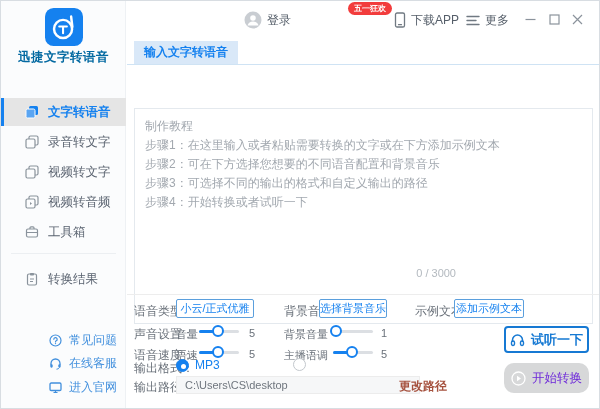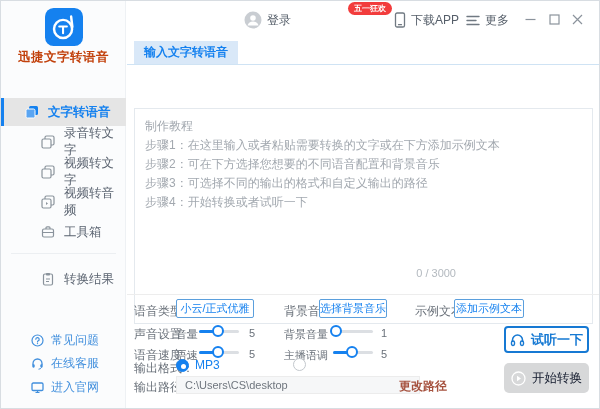--- a/index.html
+++ b/index.html
@@ -3,25 +3,25 @@
 <meta charset="utf-8">
 <style>
   * { margin:0; padding:0; box-sizing:border-box; }
   html,body { width:600px; height:409px; background:#e9edf1; }
   body { font-family:"Liberation Sans","DejaVu Sans",sans-serif; }
   .window { position:relative; width:600px; height:409px; background:#fff; border:1px solid #d8dde2; overflow:hidden; }
 
   
   .sidebar { position:absolute; left:0; top:0; width:125px; height:100%; background:#fbfcfd; border-right:1px solid #eef1f4; }
   .logo { position:absolute; left:44px; top:7px; width:38px; height:38px; }
-  .app-name { position:absolute; left:0; top:48px; width:125px; text-align:center; font-size:12.5px; font-weight:bold; color:#c2410c; letter-spacing:.5px; }
-  .side-item { position:absolute; left:0; width:125px; height:28px; display:flex; align-items:center; gap:9px; padding-left:40px; font-size:12.5px; color:#5a6370; cursor:pointer; }
+  .app-name { position:absolute; left:0; top:48px; width:125px; text-align:center; font-size:12.5px; font-weight:bold; color:#0369a1; letter-spacing:.5px; }
+  .side-item { position:absolute; left:0; width:125px; height:28px; display:flex; align-items:center; gap:9px; padding-left:24px; font-size:12.5px; color:#5a6370; cursor:pointer; }
   .side-item.active { background:#e5e5e5; color:#1581ef; border-left:3px solid #1581ef; padding-left:21px; font-weight:bold; }
   .side-divider { position:absolute; left:10px; top:252px; width:105px; height:1px; background:#eceff2; }
-  .side-link { position:absolute; left:0; width:125px; height:18px; display:flex; align-items:center; gap:7px; padding-left:30px; font-size:12px; color:#418fdd; cursor:pointer; }
+  .side-link { position:absolute; left:0; width:125px; height:18px; display:flex; align-items:center; gap:7px; padding-left:48px; font-size:12px; color:#418fdd; cursor:pointer; }
 
   
   .header { position:absolute; left:125px; top:0; width:475px; height:38px; background:#fff; }
   .hitem { position:absolute; display:flex; align-items:center; gap:5px; font-size:12px; color:#555e69; height:20px; top:9px; cursor:pointer; }
   .badge { position:absolute; left:222px; top:1px; height:13px; padding:0 6px; background:#f23c3c; border-radius:7px; color:#fff; font-size:8px; line-height:13px; font-weight:bold; }
   .winbtn { position:absolute; top:8px; width:20px; height:20px; display:flex; align-items:center; justify-content:center; color:#8b939c; cursor:pointer; }
 
   
   .tab { position:absolute; left:133px; top:40px; width:104px; height:23px; background:#d9e8f8; color:#1581ef; font-size:12px; font-weight:bold; display:flex; align-items:center; justify-content:center; cursor:pointer; }
   .tab-underline { position:absolute; left:126px; top:63px; width:473px; height:1px; background:#cfe3f4; }
@@ -41,21 +41,21 @@
   .radio { position:absolute; display:flex; align-items:center; gap:6px; font-size:12px; cursor:pointer; }
   .rdot { width:13px; height:13px; border-radius:50%; border:1px solid #c3c8cd; background:#fff; position:relative; }
   .radio.sel .rdot { border-color:#1581ef; background:#1581ef; }
   .radio.sel .rdot::after { content:""; position:absolute; left:4px; top:4px; width:5px; height:5px; background:#fff; border-radius:50%; }
   .radio.sel { color:#1581ef; }
   .radio:not(.sel) { color:#697079;flex-direction:column; }
   .path-input { position:absolute; left:175px; top:375px; width:244px; height:18px; background:#f6f7f8; border:1px solid #ececec; font-size:11px; color:#6f767e; line-height:16px; padding:0 8px; white-space:nowrap; overflow:hidden; cursor:text; }
   .change-path { position:absolute; left:398px; top:377px; font-size:12px; font-weight:bold; color:#a6523f; cursor:pointer; }
 
   .preview-btn { position:absolute; left:503px; top:325px; width:85px; height:27px; background:#fff; border:2px solid #1679d3; border-radius:4px; color:#1679d3; font-size:13px; font-weight:bold; display:flex; align-items:center; justify-content:center; gap:6px; cursor:pointer; }
-  .convert-btn { position:absolute; left:503px; top:362px; width:85px; height:30px; background:#d7d8d9; border:none; border-radius:5px; color:#0f172a; font-size:12.5px; display:flex; align-items:center; justify-content:center; gap:6px; cursor:not-allowed; }
+  .convert-btn { position:absolute; left:503px; top:362px; width:85px; height:30px; background:#d7d8d9; border:none; border-radius:10px; color:#6d28d9; font-size:12.5px; display:flex; align-items:center; justify-content:center; gap:6px; cursor:not-allowed; }
   svg { display:block; }
 </style>
 </head>
 <body>
 
 <div class="window">
 
   <div class="sidebar">
     <div class="logo">
       <svg width="38" height="38" viewBox="0 0 40 40">

